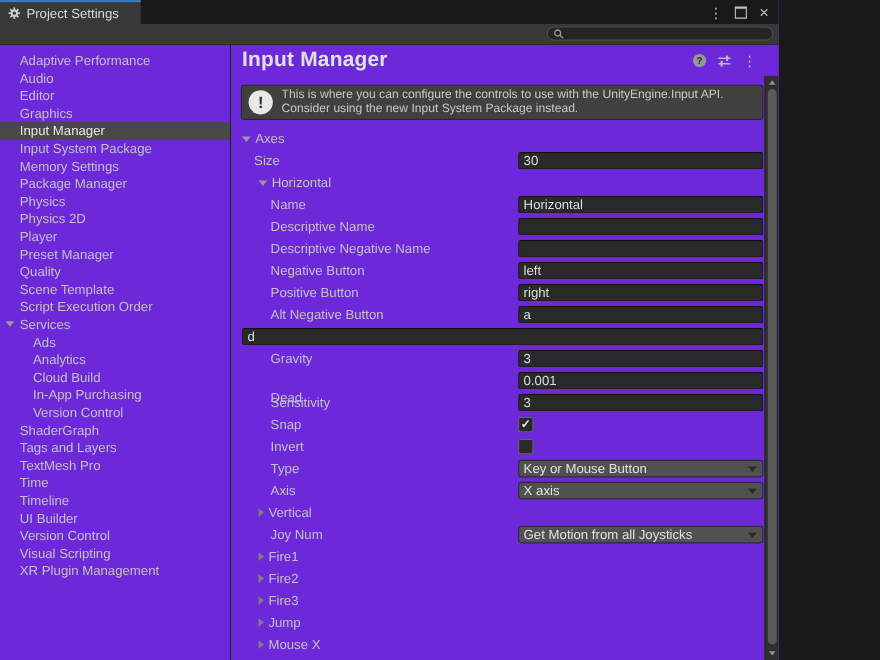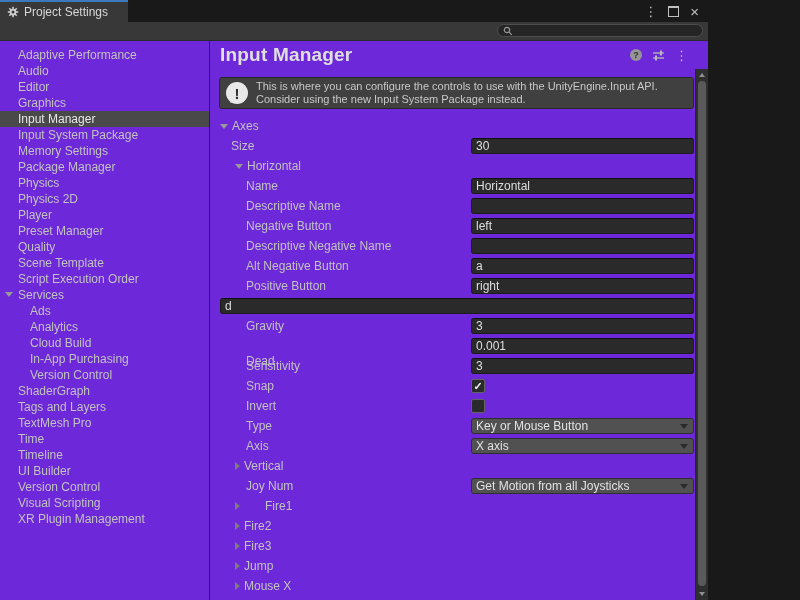--- a/index.html
+++ b/index.html
@@ -283,48 +283,48 @@
             <div class="prow">
               <div class="plabel" style="padding-left: 26px;">
                 <span>Descriptive Name</span>
               </div>
               <div class="pfield">
                 <input class="tfield" style="">
               </div>
             </div>
             <div class="prow">
               <div class="plabel" style="padding-left: 26px;">
+                <span>Descriptive Negative Name</span>
+              </div>
+              <div class="pfield">
+                <input class="tfield" style="">
+              </div>
+            </div>
+            <div class="prow">
+              <div class="plabel" style="padding-left: 26px;">
                 <span>Negative Button</span>
               </div>
               <div class="pfield">
                 <input class="tfield" value="left" style="">
               </div>
             </div>
             <div class="prow">
               <div class="plabel" style="padding-left: 26px;">
-                <span>Descriptive Negative Name</span>
-              </div>
-              <div class="pfield">
-                <input class="tfield" style="">
+                <span>Positive Button</span>
+              </div>
+              <div class="pfield">
+                <input class="tfield" value="right" style="">
               </div>
             </div>
             <div class="prow">
               <div class="plabel" style="padding-left: 26px;">
                 <span>Alt Negative Button</span>
               </div>
               <div class="pfield">
                 <input class="tfield" value="a" style="">
-              </div>
-            </div>
-            <div class="prow">
-              <div class="plabel" style="padding-left: 26px;">
-                <span>Positive Button</span>
-              </div>
-              <div class="pfield">
-                <input class="tfield" value="right" style="">
               </div>
             </div>
             <div class="prow">
               <div class="pfield">
                 <input class="tfield" value="d" style="">
               </div>
             </div>
             <div class="prow">
               <div class="plabel" style="padding-left: 26px;">
                 <span>Gravity</span>
@@ -401,21 +401,21 @@
                 <span>Joy Num</span>
               </div>
               <div class="pfield">
                 <div class="ddown">
                   <span>Get Motion from all Joysticks</span>
                   <span class="ddarrow"></span>
                 </div>
               </div>
             </div>
             <div class="prow">
-              <div class="plabel" style="padding-left: 15px; gap: 21px;">
+              <div class="plabel" style="padding-left: 15px;">
                 <span class="tri-right"></span>
                 <span>Fire1</span>
               </div>
               <div class="pfield"></div>
             </div>
             <div class="prow">
               <div class="plabel" style="padding-left: 15px;">
                 <span class="tri-right"></span>
                 <span>Fire2</span>
               </div>

